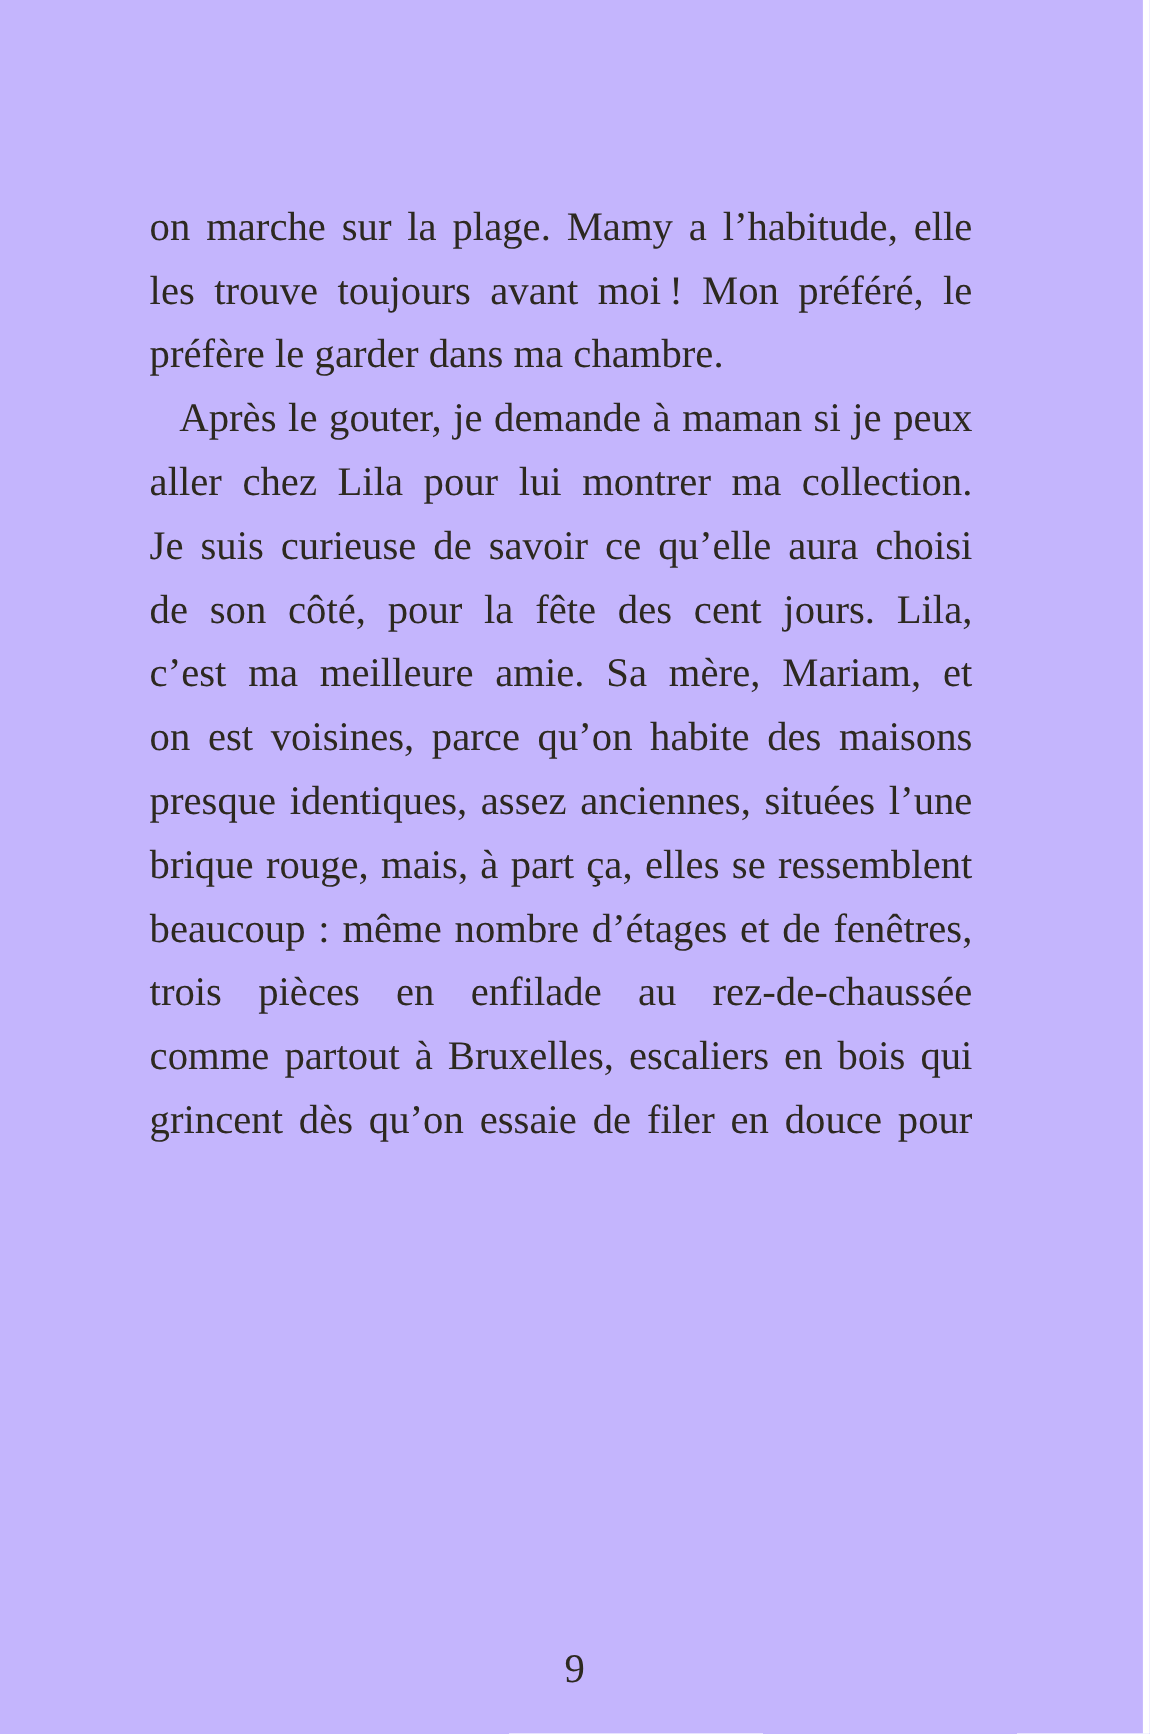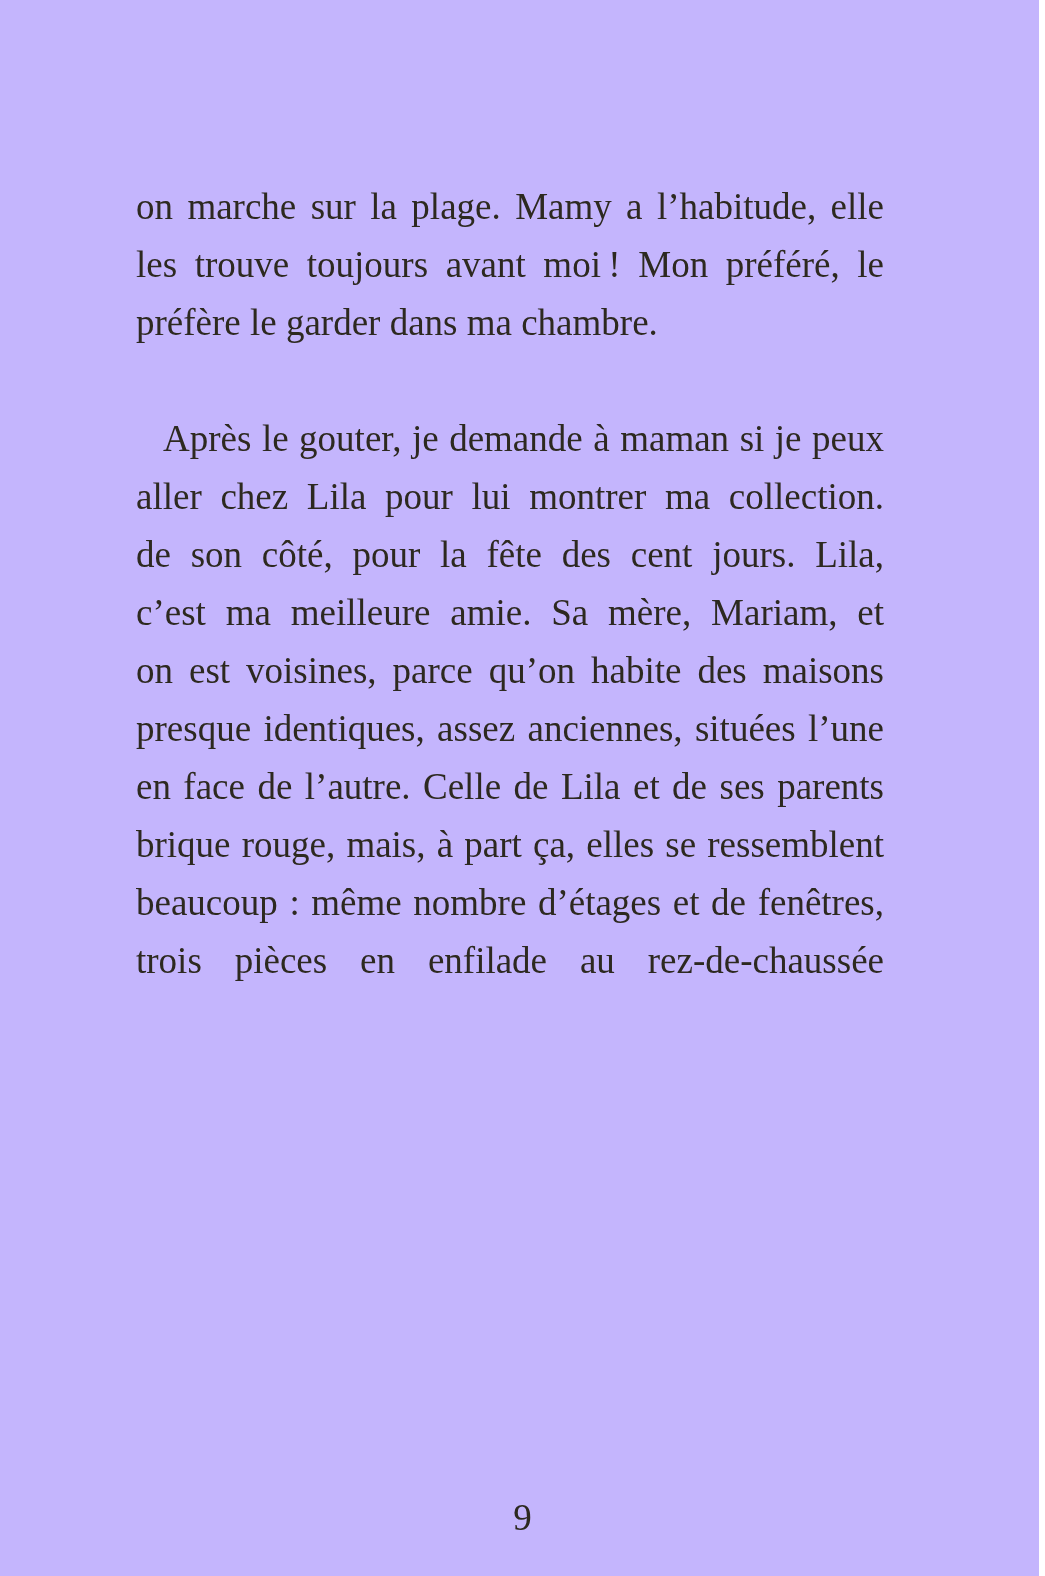--- a/index.html
+++ b/index.html
@@ -21,21 +21,20 @@
     left: 136px;
     top: 178px;
     width: 748px;
     font-size: 37px;
     line-height: 58px;
   }
   .para {
     margin: 0;
   }
   .para + .para {
-    margin-top: 58px;
   }
   .line {
     text-align: justify;
     text-align-last: justify;
     height: 58px;
     overflow: hidden;
     white-space: normal;
   }
   .line.flush-left {
     text-align: right;
@@ -63,27 +62,29 @@
 
     <div class="para">
       <div class="line">on marche sur la plage. Mamy a l’habitude, elle</div>
       <div class="line">les trouve toujours avant moi ! Mon préféré, le</div>
       <div class="line flush-left">préfère le garder dans ma chambre.</div>
     </div>
 
     <div class="para">
       <div class="line indent">Après le gouter, je demande à maman si je peux</div>
       <div class="line">aller chez Lila pour lui montrer ma collection.</div>
+      <div class="line">Je suis curieuse de savoir ce qu’elle aura choisi</div>
       <div class="line">de son côté, pour la fête des cent jours. Lila,</div>
       <div class="line">c’est ma meilleure amie. Sa mère, Mariam, et</div>
       <div class="line">on est voisines, parce qu’on habite des maisons</div>
       <div class="line">presque identiques, assez anciennes, situées l’une</div>
-      <div class="line">en face de l’autre. Celle de Lila et de ses parents</div>
       <div class="line">brique rouge, mais, à part ça, elles se ressemblent</div>
       <div class="line">beaucoup : même nombre d’étages et de fenêtres,</div>
       <div class="line">trois pièces en enfilade au rez-de-chaussée</div>
+      <div class="line">comme partout à Bruxelles, escaliers en bois qui</div>
+      <div class="line">grincent dès qu’on essaie de filer en douce pour</div>
     </div>
 
   </div>
 
   <div class="page-number">9</div>
 
 </div>
 
 </body></html>

